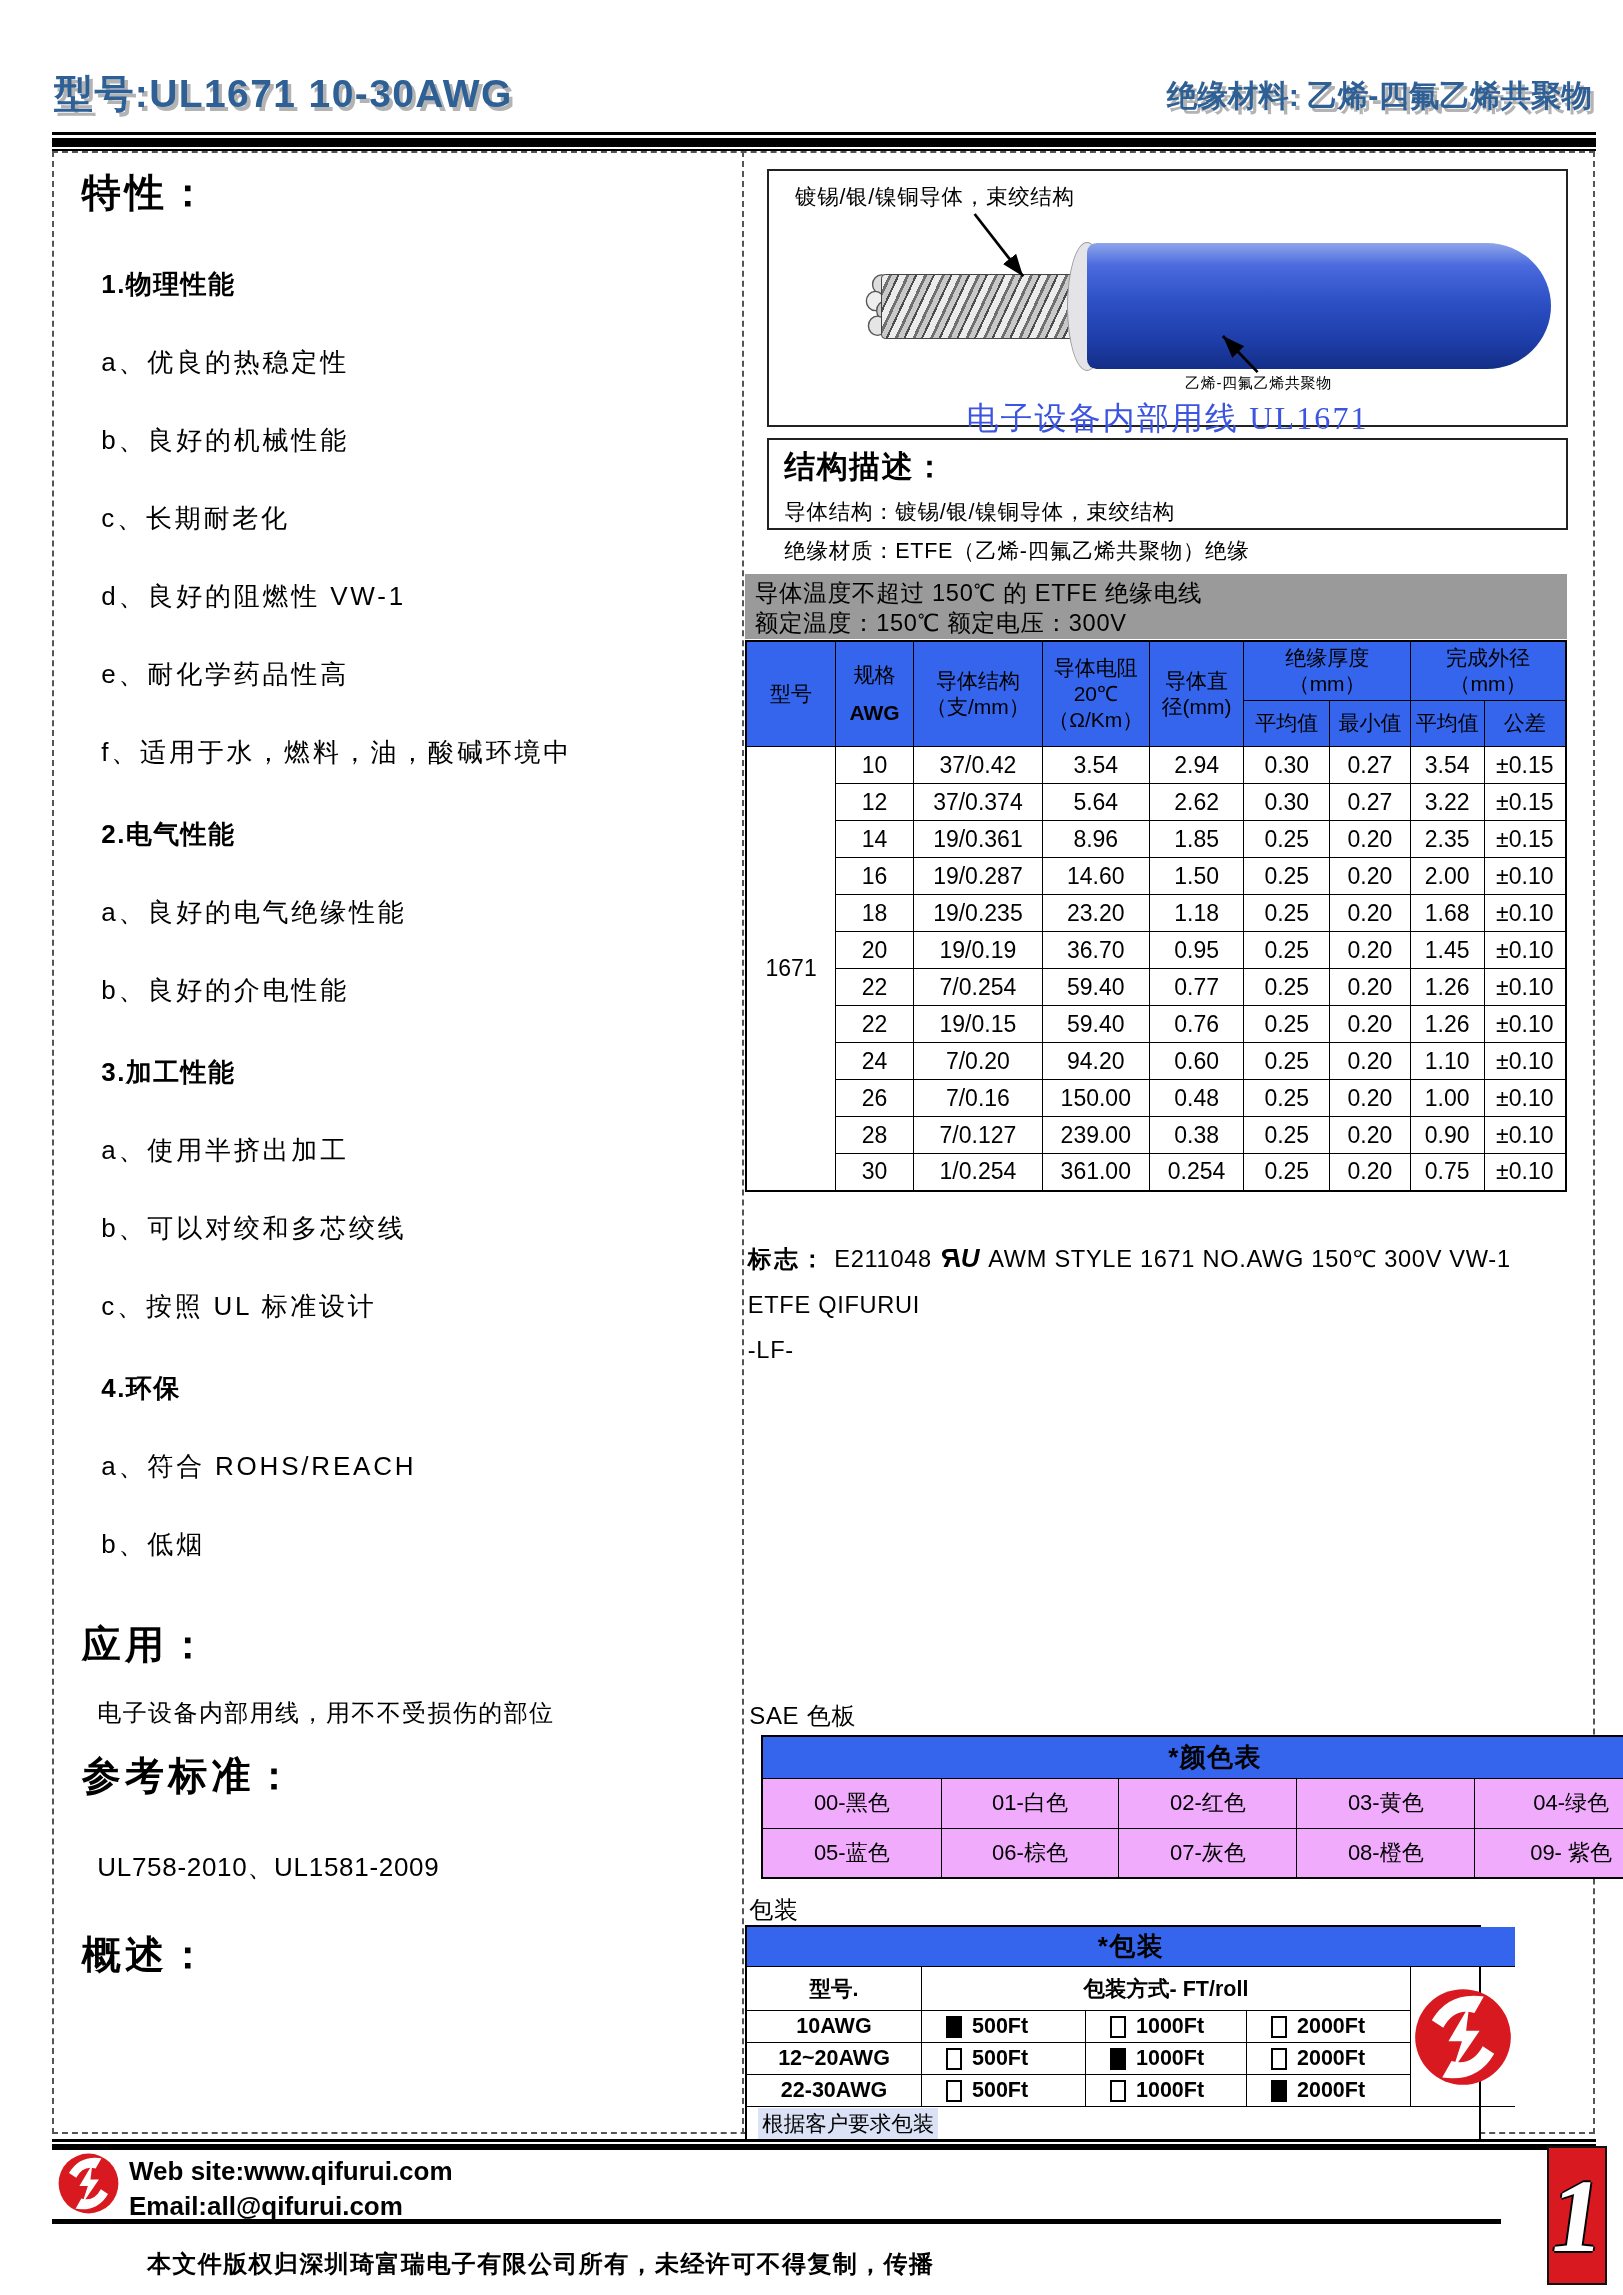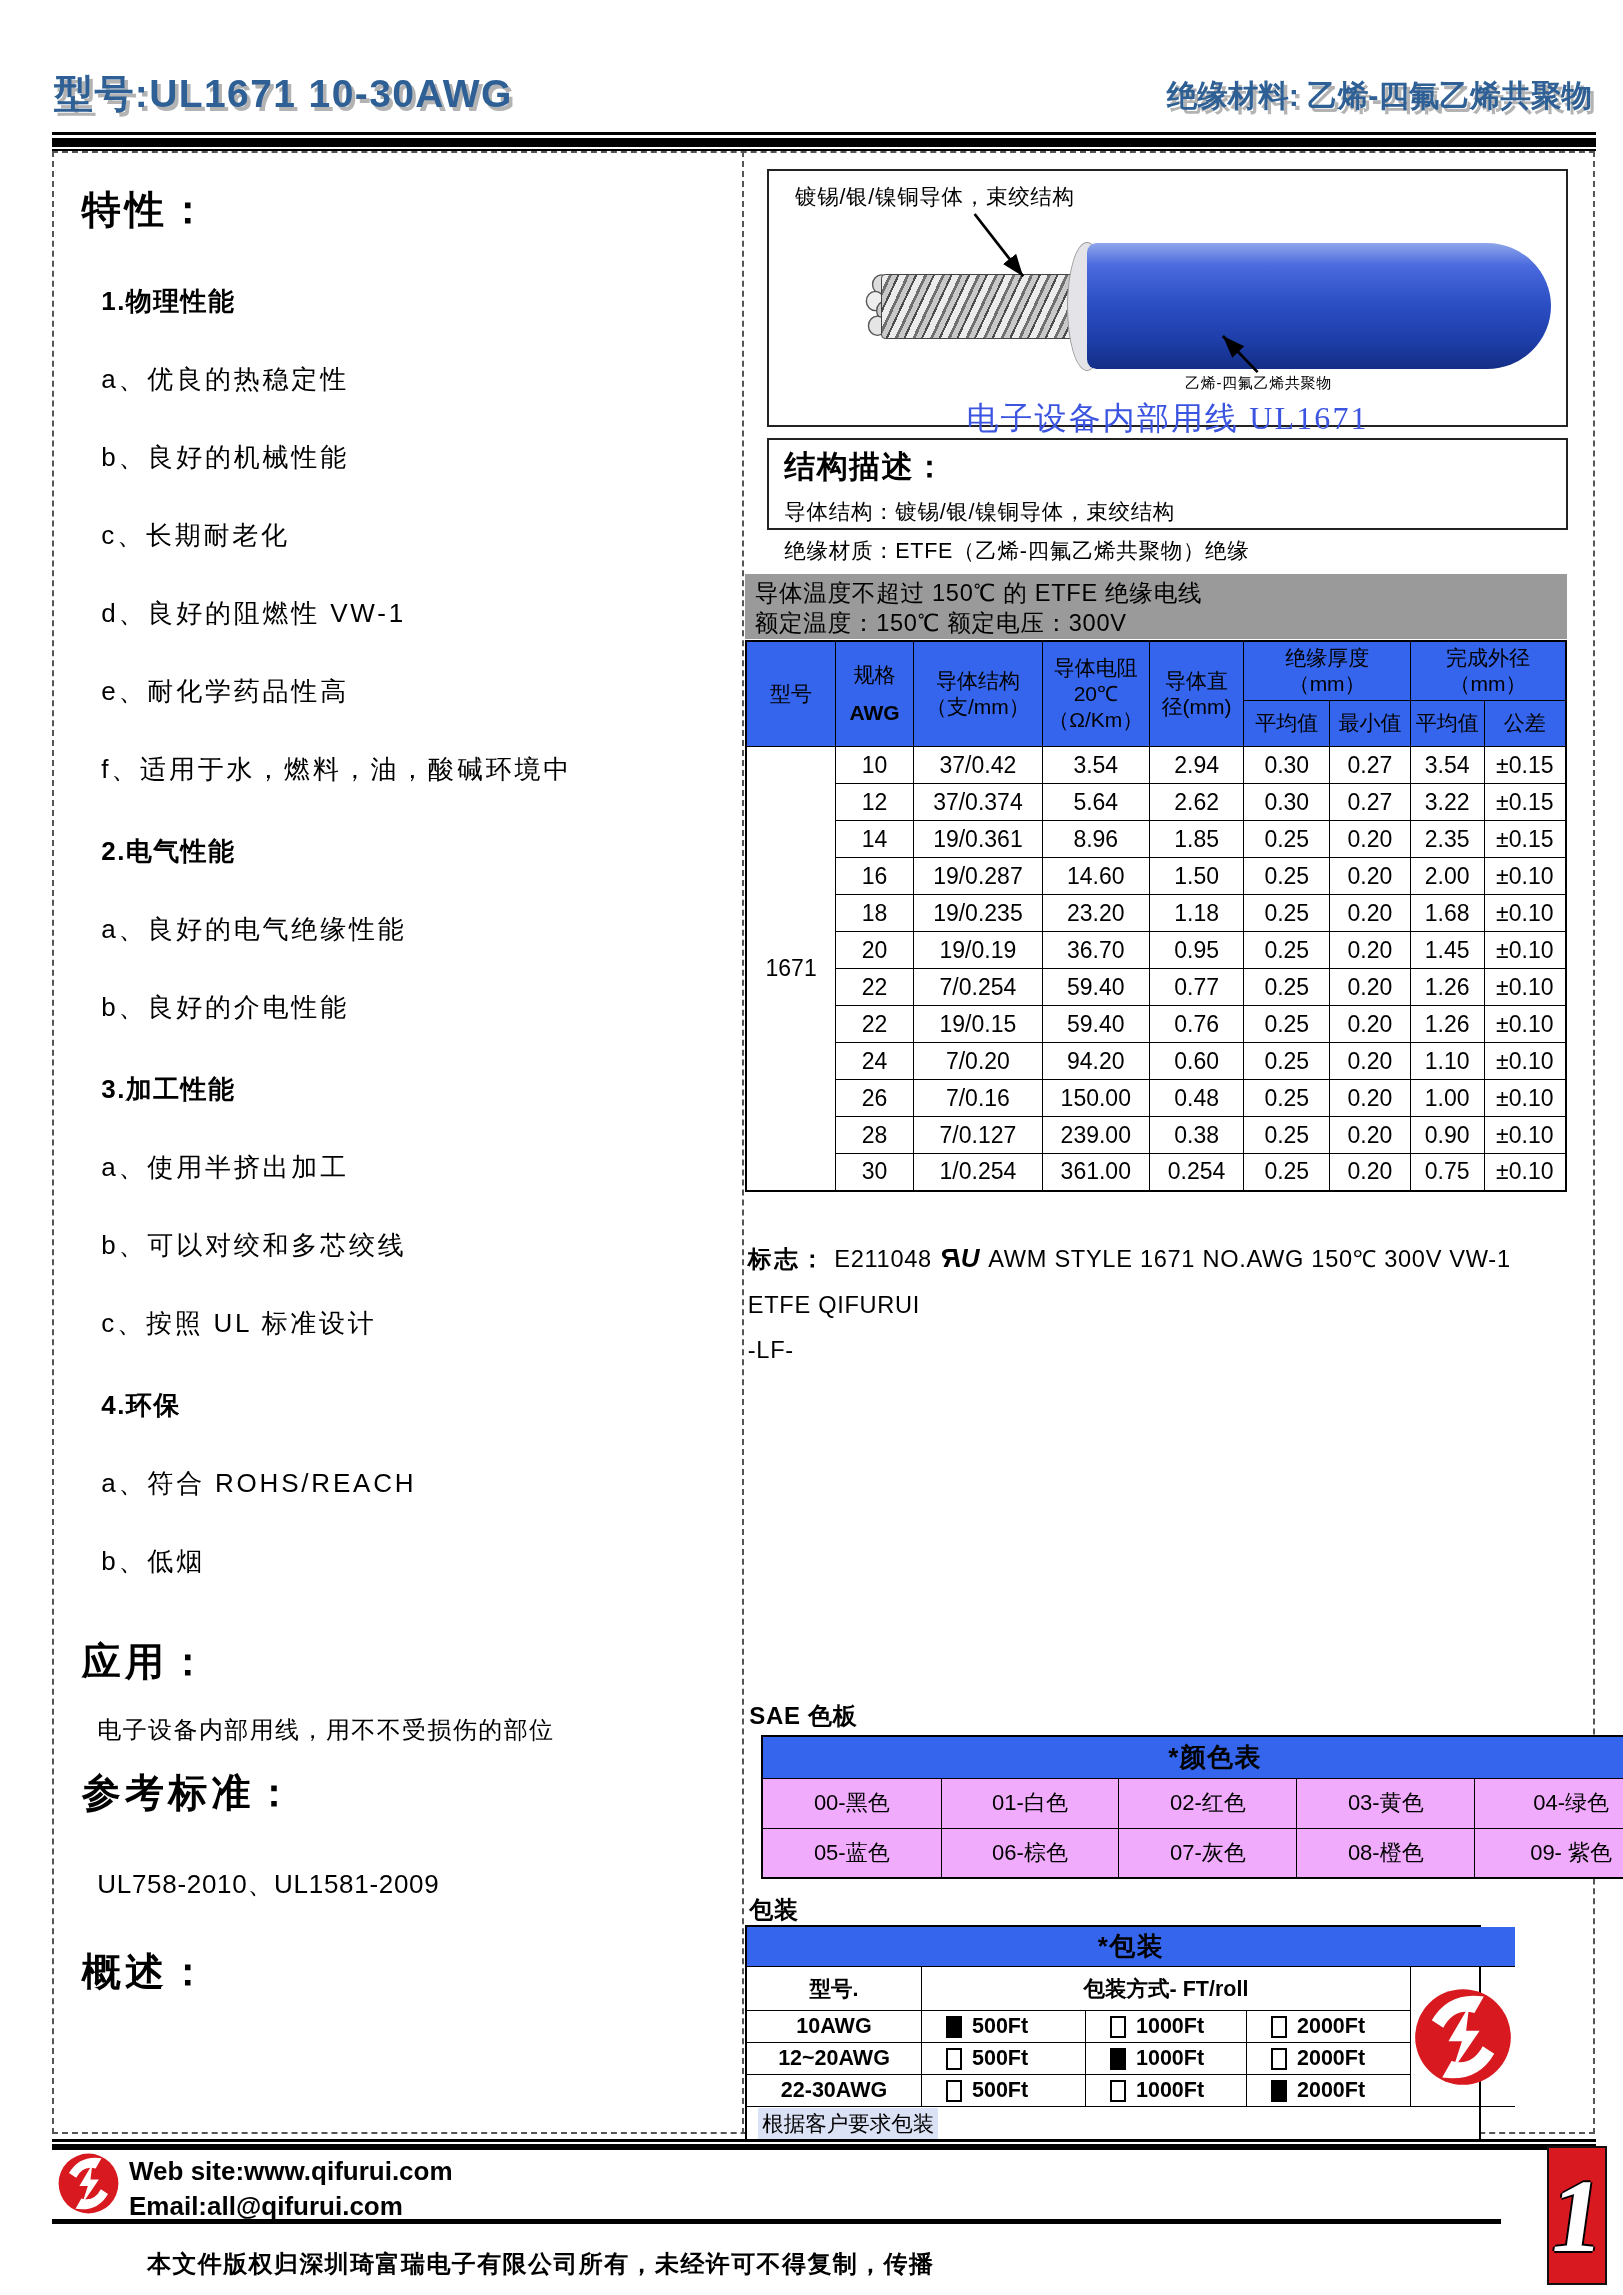--- a/index.html
+++ b/index.html
@@ -17,21 +17,21 @@
   .hdr-right{right:31px; top:76px; font-size:30.5px;}
   .hdr-rule{position:absolute; left:52px; top:132px; width:1544px; height:19.4px;
     background:linear-gradient(to bottom,#000 0 2.8px,#fff 2.8px 6.2px,#000 6.2px 15.3px,#fff 15.3px 17.3px,#000 17.3px 19.4px);}
 
   
   .frame{position:absolute; left:52px; top:151px; width:1543px; height:1983px; border:2.1px dashed #555;}
   .divider{position:absolute; left:742px; top:151px; height:1983px; border-left:2.1px dashed #555;}
 
   
   .col-left{position:absolute; left:54px; top:151px; width:686px; height:1983px; padding:15.3px 7px 0 15.3px;}
-  .big-head{font-size:39px; font-weight:bold; letter-spacing:4.2px; margin-left:12.5px;margin-top:17px;}
+  .big-head{font-size:39px; font-weight:bold; letter-spacing:4.2px; margin-left:12.5px;}
   .sec-head{font-size:26px; font-weight:bold; margin:47px 0 0 32px; letter-spacing:1.4px;}
   .feat-item{font-size:26px; margin:43px 0 0 32px; letter-spacing:2.8px;}
   .app-title{margin-top:56px;}
   .app-text{font-size:24px; margin:25px 0 0 28px; letter-spacing:1.4px;}
   .ref-title{margin-top:19.4px;}
   .ref-text{font-size:26px; margin:47px 0 0 28px; letter-spacing:0.7px;}
   .ov-title{margin-top:43px;}
 
   
   .col-right{position:absolute; left:745px; top:151px; width:851px; height:1983px;}
@@ -66,21 +66,21 @@
   .spec-table thead th{background:var(--accent); font-weight:normal; font-size:21px; line-height:1.25; padding:2.8px 1.4px;}
   .spec-table thead .awg{font-weight:bold; margin-top:11px;}
   .spec-table tbody td{font-size:23px; height:37px; padding:0 1.4px;}
   .prewrap{white-space:pre-line;}
 
   .mark{position:absolute; left:2.8px; top:1083px; width:819px; font-size:23.6px; line-height:1.9; letter-spacing:0.7px;}
   .mark .mk-label{font-weight:bold; letter-spacing:2.8px;}
   .ul-mark{font-weight:900; font-style:italic; font-size:26px; letter-spacing:-1.4px; padding:0 4.2px;}
   .ul-mark .flip{display:inline-block; transform:scaleX(-1);}
 
-  .side-head{position:absolute; left:4.2px; font-size:24px; font-weight:bold; letter-spacing:0.7px;}
+  .side-head{position:absolute; left:4.2px; font-size:24px; font-weight:normal; letter-spacing:0.7px;}
   .sae-title{top:1549px;}
   .color-table{position:absolute; left:0; top:1584px; width:908px; border:2.1px solid #000; background:#f0abfc;margin-left:16px;}
   .color-table th{background:var(--accent); font-size:26px; font-weight:bold; height:42px; border:1.4px solid #000; letter-spacing:1.4px;}
   .color-table td{border:1.4px solid #000; font-size:22px; text-align:center; height:50px;}
 
   .pack-title{top:1743px;}
   .pack-grid{position:absolute; left:0; top:1774px; width:736px; border:2.1px solid #000; background:#fff;
     display:grid; grid-template-columns:175px 164px 161px 164px 1fr;
     grid-template-rows:40px 44px 32px 32px 32px 33px;}
   .pcell{border-right:1.4px solid #000; border-bottom:1.4px solid #000; display:flex; align-items:center; font-size:21.5px;}

